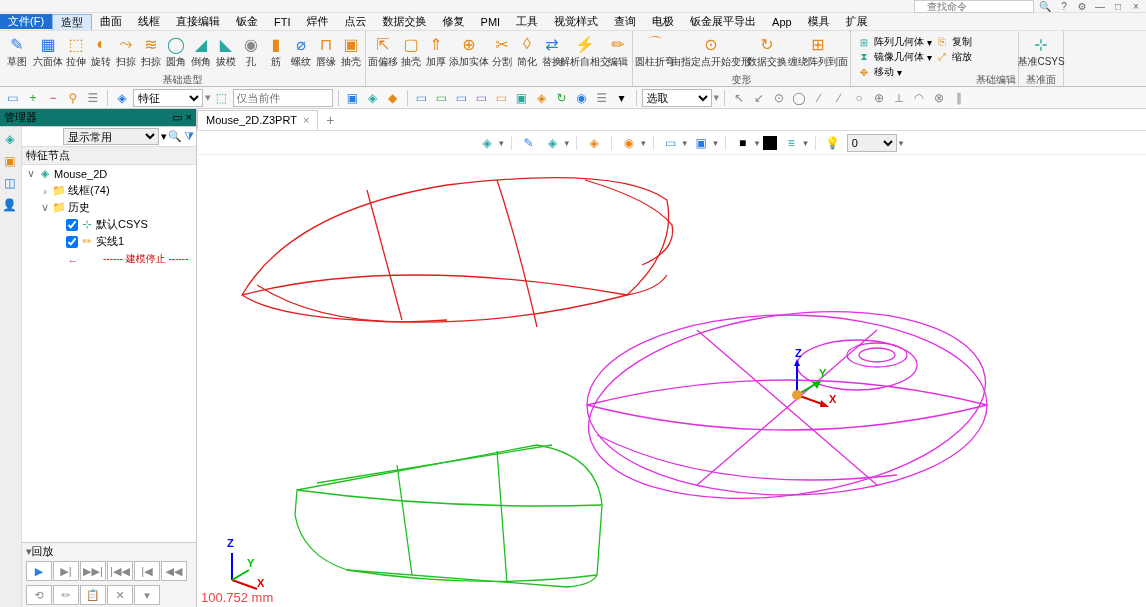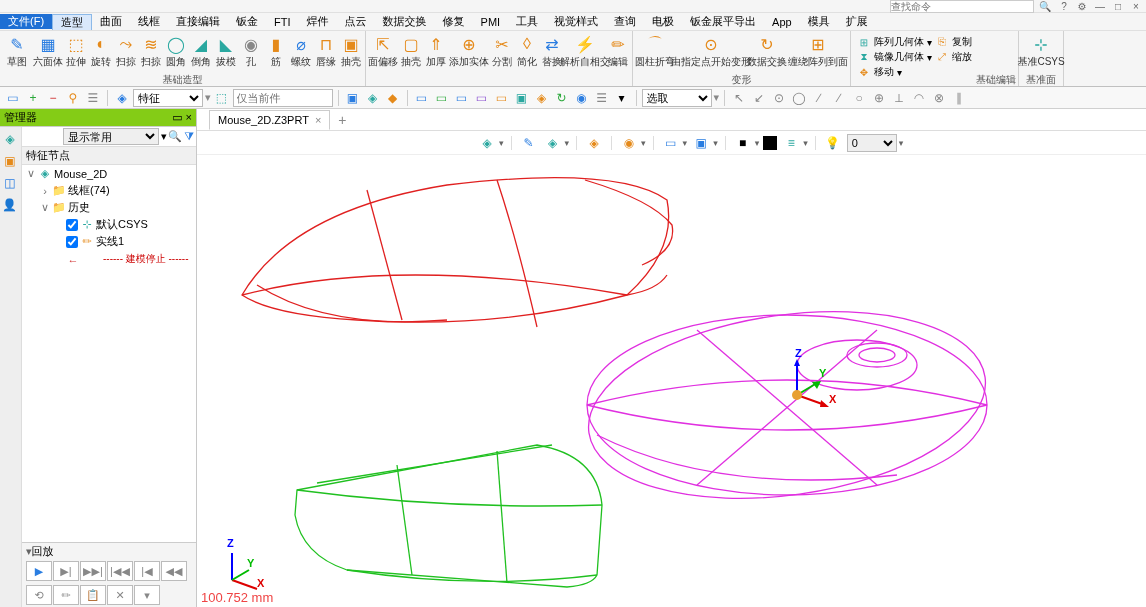--- a/index.html
+++ b/index.html
@@ -1,20 +1,20 @@
 <!DOCTYPE html>
 <html><head>
 <meta charset="utf-8">
 <style>
 * { margin: 0; padding: 0; box-sizing: border-box; }
 body { font-family: "Microsoft YaHei", sans-serif; font-size: 11px; background: #fff; overflow: hidden; width: 1146px; height: 607px; }
 
 
 .titlebar { height: 13px; background: #f5f5f5; display: flex; align-items: center; justify-content: flex-end; padding: 0 4px; gap: 6px; border-bottom: 1px solid #e0e0e0; }
-.titlebar .search { width: 144px; height: 13px; border: 1px solid #ccc; font-size: 10px; padding: 0 0; background: #fff; }
+.titlebar .search { width: 120px; height: 13px; border: 1px solid #ccc; font-size: 10px; padding: 0 12px; background: #fff; }
 .titlebar .tb-icon { width: 12px; height: 12px; display: inline-flex; align-items: center; justify-content: center; color: #666; font-size: 10px; cursor: default; }
 
 
 .menubar { height: 18px; background: #f5f5f5; display: flex; align-items: center; border-bottom: 1px solid #e0e0e0; }
 .menubar .menuitem { padding: 0 8px; display: flex; align-items: center; font-size: 11px; cursor: default; }
 .menubar .menuitem.file { background: #1e6fd4; color: #fff; }
 .menubar .menuitem.active { background: #d9e8fb; border: 1px solid #8cb9e8; border-bottom: none; }
 
 
 .ribbon { height: 56px; background: #f5f5f5; border-bottom: 1px solid #c0c0c0; display: flex; align-items: stretch; overflow: hidden; }
@@ -33,21 +33,21 @@
 
 .toolbar2 { height: 22px; background: #f8f8f8; border-bottom: 1px solid #d0d0d0; display: flex; align-items: center; gap: 2px; padding: 0 4px; }
 .toolbar2 .sep { width: 1px; height: 16px; background: #ccc; margin: 0 3px; }
 .toolbar2 .tbtn { width: 18px; height: 18px; display: inline-flex; align-items: center; justify-content: center; font-size: 12px; cursor: default; }
 .toolbar2 .combo { height: 18px; border: 1px solid #bbb; font-size: 11px; background: #fff; }
 .toolbar2 input.combo { padding: 0 3px; }
 
 
 .main { display: flex; height: calc(607px - 13px - 18px - 56px - 22px); }
 .left-dock { width: 197px; background: #f4f4f4; border-right: 1px solid #c8c8c8; display: flex; flex-direction: column; }
-.dock-title { height: 18px; background: #84cc16; border-bottom: 1px solid #ccc; display: flex; align-items: center; padding: 0 4px; font-size: 11px; justify-content: space-between; }
+.dock-title { height: 18px; background: #0f766e; border-bottom: 1px solid #ccc; display: flex; align-items: center; padding: 0 4px; font-size: 11px; justify-content: space-between; }
 .dock-body { flex: 1; display: flex; }
 .dock-tabs { width: 22px; background: #eee; border-right: 1px solid #ddd; display: flex; flex-direction: column; gap: 2px; padding-top: 2px; }
 .dock-tabs .dtab { width: 20px; height: 20px; display: flex; align-items: center; justify-content: center; font-size: 12px; cursor: default; }
 .tree-area { flex: 1; display: flex; flex-direction: column; background: #fff; }
 .tree-ctl { height: 20px; border-bottom: 1px solid #ddd; display: flex; align-items: center; padding: 0 2px; gap: 2px; }
 .tree-ctl .combo2 { flex: 1; height: 17px; border: 1px solid #bbb; font-size: 11px; margin-left: 39px; }
 .tree-section { height: 18px; background: #f0f0f0; border-bottom: 1px solid #ddd; padding: 0 4px; display: flex; align-items: center; font-size: 11px; }
 .tree { flex: 1; overflow: auto; font-size: 11px; }
 .tree .trow { display: flex; align-items: center; height: 17px; padding-left: 4px; gap: 2px; cursor: default; }
 .tree .indent1 { padding-left: 18px; }
@@ -57,21 +57,21 @@
 .tree .nico { width: 14px; height: 14px; display: inline-flex; align-items: center; justify-content: center; font-size: 11px; }
 .tree .stop { color: #c00; font-size: 10px; margin-left: 21px; }
 
 .playback { border-top: 1px solid #ccc; background: #f4f4f4; }
 .playback .pb-title { height: 16px; padding: 0 4px; display: flex; align-items: center; font-size: 11px; }
 .playback .pb-row { display: flex; gap: 1px; padding: 2px 4px; }
 .playback .pbtn { width: 26px; height: 20px; border: 1px solid #bbb; background: #fff; display: inline-flex; align-items: center; justify-content: center; font-size: 11px; cursor: default; }
 
 
 .viewport-wrap { flex: 1; display: flex; flex-direction: column; }
-.doc-tabs { height: 22px; background: #fff; border-bottom: 1px solid #ddd; display: flex; align-items: flex-end; padding-left: 12px; gap: 2px; }
+.doc-tabs { height: 22px; background: #fff; border-bottom: 1px solid #ddd; display: flex; align-items: flex-end; padding-left: 0; gap: 2px; }
 .doc-tabs .dtab2 { height: 20px; border: 1px solid #ccc; border-bottom: 1px solid #fff; background: #fff; padding: 0 8px; display: flex; align-items: center; font-size: 11px; gap: 6px; }
 .doc-tabs .close-x { color: #888; cursor: default; }
 .doc-tabs .add-tab { width: 20px; height: 20px; display: flex; align-items: center; justify-content: center; color: #888; font-size: 14px; cursor: default; }
 
 .view-toolbar { height: 24px; display: flex; align-items: center; justify-content: flex-start; padding: 0 8px 0 280px; gap: 4px; border-bottom: 1px solid #eee; }
 .view-toolbar .vbtn { width: 20px; height: 20px; display: inline-flex; align-items: center; justify-content: center; font-size: 12px; cursor: default; }
 .view-toolbar .vsep { width: 1px; height: 14px; background: #ddd; margin: 0 3px; }
 .view-toolbar .drop { font-size: 9px; color: #666; margin-left: -2px; }
 
 .canvas { flex: 1; position: relative; background: #fff; overflow: hidden; }

